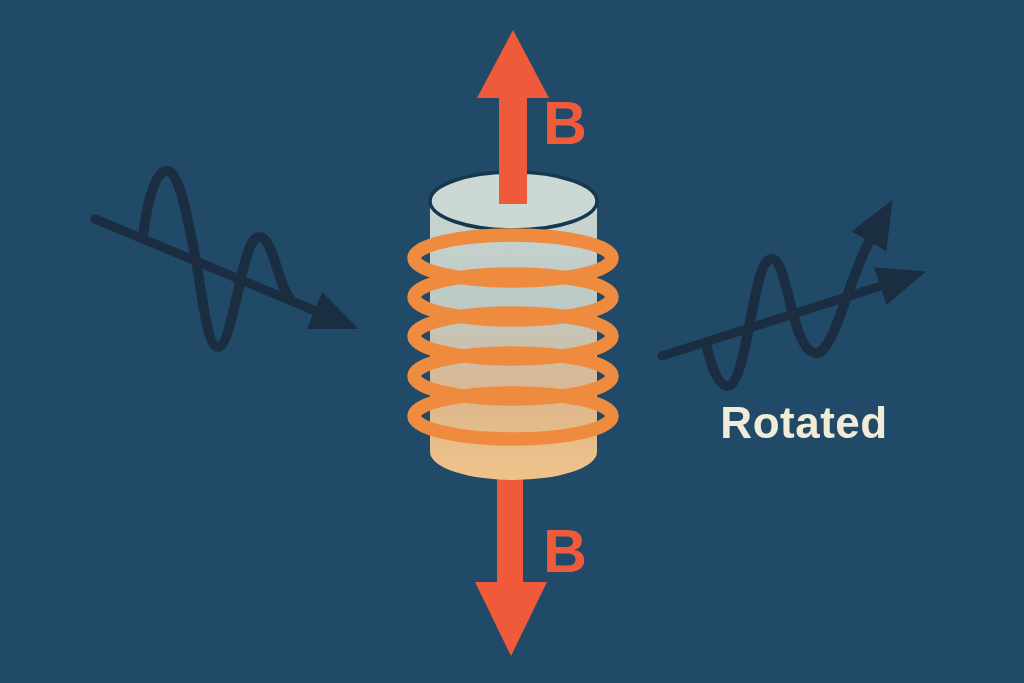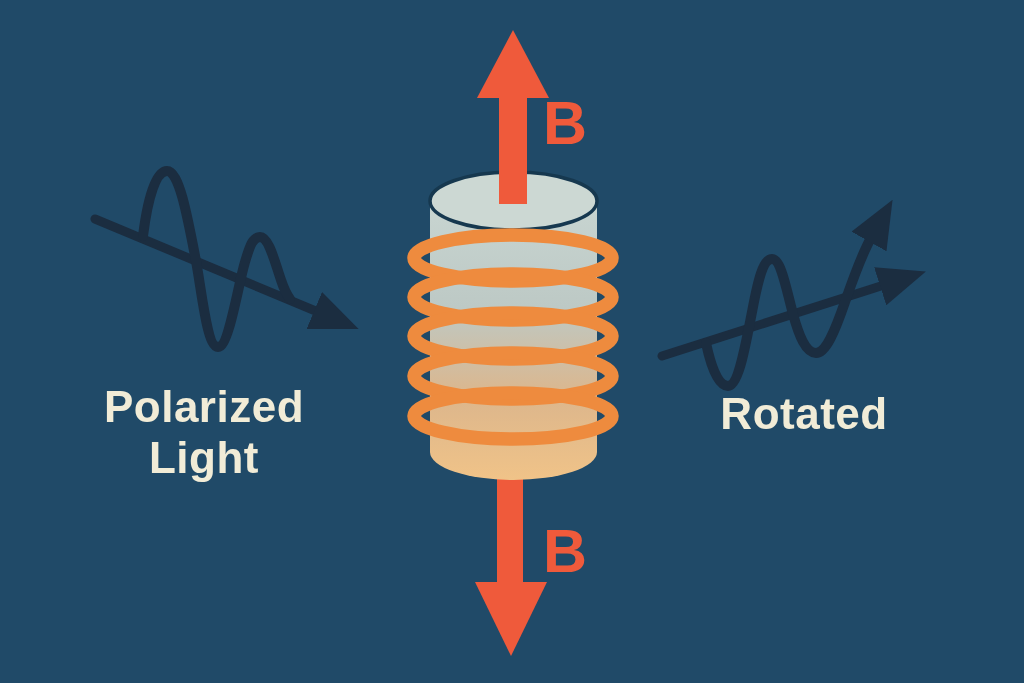--- a/index.html
+++ b/index.html
@@ -30,21 +30,21 @@
     letter-spacing: 0.5px;
     user-select: none;
   }
   .caption-left {
     left: 44px;
     top: 381px;
     width: 320px;
   }
   .caption-right {
     left: 618px;
-    top: 388px;
+    top: 397px;
     width: 372px;
   }
   .b-label {
     position: absolute;
     color: #ef5a3b;
     font-weight: 700;
     font-size: 61px;
     line-height: 61px;
     user-select: none;
   }
@@ -115,21 +115,17 @@
                C 781,259 786,288 793,314
                C 799,336 806,353 816,353
                C 826,353 835,331 845,302
                C 854,276 862,254 871,238" stroke-width="10" marker-end="url(#darkArrow)"></path>
     </g>
   </svg>
 
   <div class="b-label b-label-top">B</div>
   <div class="b-label b-label-bottom">B</div>
 
-  <div class="caption caption-left">
-    <div>Polarized</div>
-    <div>Light</div>
-  </div>
   <div class="caption caption-right">
     <div>Rotated</div>
   </div>
 
 </div>
 
 </body></html>

